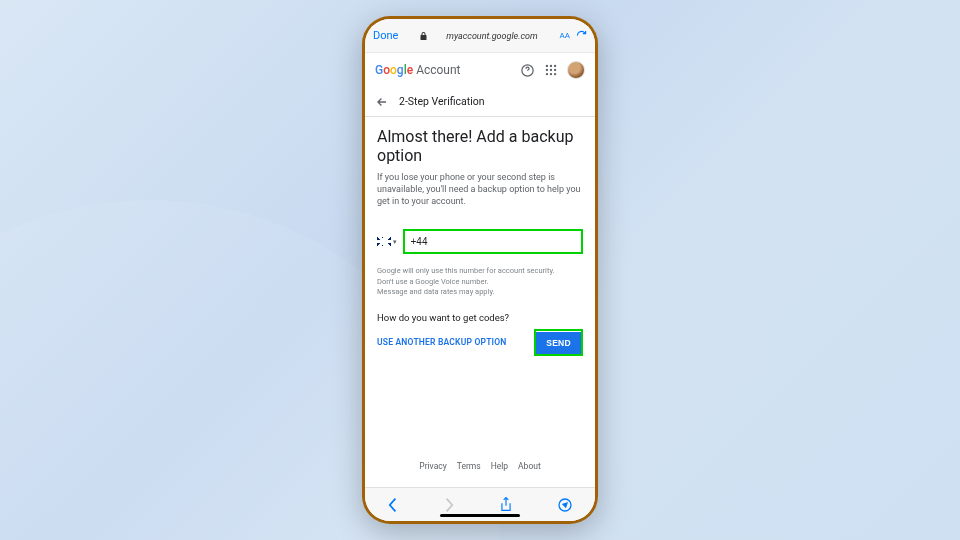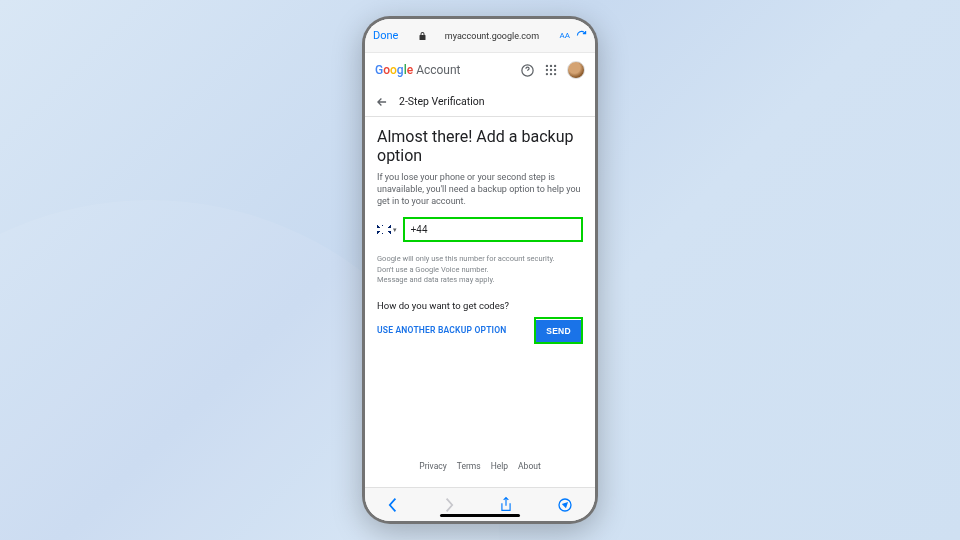--- a/index.html
+++ b/index.html
@@ -8,34 +8,34 @@
     background: linear-gradient(135deg, #d9e7f5 0%, #c8daf0 40%, #d2e2f3 60%, #cfe0f2 100%);
     font-family: -apple-system, BlinkMacSystemFont, "Segoe UI", Roboto, Arial, sans-serif;
     display: flex; align-items: center; justify-content: center;
     position: relative; overflow: hidden;
   }
   .bg-shape {
     position: absolute; width: 700px; height: 700px; border-radius: 50%;
     background: rgba(255,255,255,0.08); left: -200px; top: 200px;
   }
   .phone {
-    width: 236px; height: 508px; background: #737373; border-radius: 28px;
+    width: 236px; height: 508px; background: #a16207; border-radius: 28px;
     padding: 3px; position: relative; box-shadow: 0 8px 30px rgba(0,0,0,0.25);
   }
   .screen {
     width: 100%; height: 100%; background: #fff; border-radius: 25px;
     overflow: hidden; display: flex; flex-direction: column; position: relative;
   }
   .safari-top {
     height: 34px; display: flex; align-items: center; justify-content: space-between;
     padding: 0 8px; border-bottom: 1px solid #e8e8e8; font-size: 10px;
     background: #f7f7f7;
   }
   .safari-top .done { color: #007aff; font-size: 11px; }
-  .safari-top .url { display: flex; align-items: center; gap: 19px; color: #333; font-size: 9px; }
+  .safari-top .url { display: flex; align-items: center; gap: 19px; color: #333; font-size: 9px; font-style: italic; }
   .safari-top .right { display: flex; align-items: center; gap: 6px; color: #007aff; font-size: 9px; }
   .lock { font-size: 8px; }
   .header {
     height: 34px; display: flex; align-items: center; justify-content: space-between;
     padding: 0 10px;
   }
   .google-logo { font-size: 12px; font-weight: 500; display: flex; align-items: baseline; }
   .google-logo .g1 { color: #4285F4; }
   .google-logo .g2 { color: #EA4335; }
   .google-logo .g3 { color: #FBBC05; }
@@ -45,21 +45,21 @@
   .google-logo .acct { color: #5f6368; margin-left: 3px; font-weight: 400; }
   .header-right { display: flex; align-items: center; gap: 8px; }
   .icon-btn { width: 16px; height: 16px; display: flex; align-items: center; justify-content: center; color: #5f6368; }
   .avatar { width: 18px; height: 18px; border-radius: 50%; background: radial-gradient(circle at 40% 35%, #d4a373 40%, #8b5a2b 70%); border: 1px solid #ddd; }
   .subheader {
     height: 30px; display: flex; align-items: center; gap: 10px; padding: 0 10px;
     border-bottom: 1px solid #e0e0e0; font-size: 10.5px; color: #202124;
   }
   .content { flex: 1; padding: 10px 12px; overflow: hidden; display: flex; flex-direction: column; }
   .title { font-size: 16px; color: #202124; margin-bottom: 6px; }
-  .desc { font-size: 9px; color: #5f6368; line-height: 1.35; margin-bottom: 10px; }
+  .desc { font-size: 9px; color: #5f6368; line-height: 1.35; margin-bottom: 22px; }
   .phone-row { display: flex; align-items: center; gap: 6px; margin-bottom: 12px; }
   .flag-area { display: flex; align-items: center; gap: 2px; }
   .flag { width: 14px; height: 9px; background: linear-gradient(#012169, #012169); position: relative; }
   .flag::before { content: ""; position: absolute; inset: 0; background:
     linear-gradient(45deg, transparent 40%, #fff 40%, #fff 60%, transparent 60%),
     linear-gradient(-45deg, transparent 40%, #fff 40%, #fff 60%, transparent 60%),
     linear-gradient(#fff,#fff) center/100% 3px no-repeat,
     linear-gradient(#fff,#fff) center/3px 100% no-repeat,
     linear-gradient(#C8102E,#C8102E) center/100% 1.5px no-repeat,
     linear-gradient(#C8102E,#C8102E) center/1.5px 100% no-repeat;

